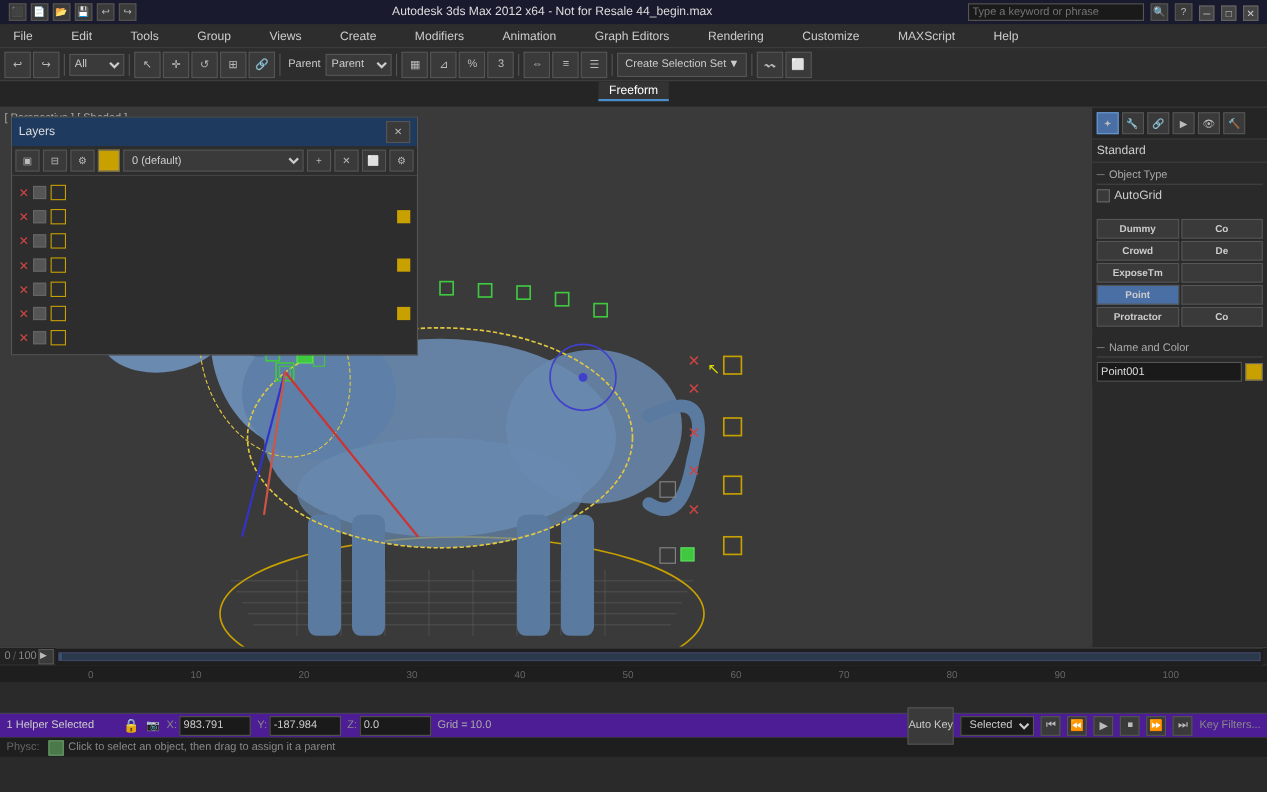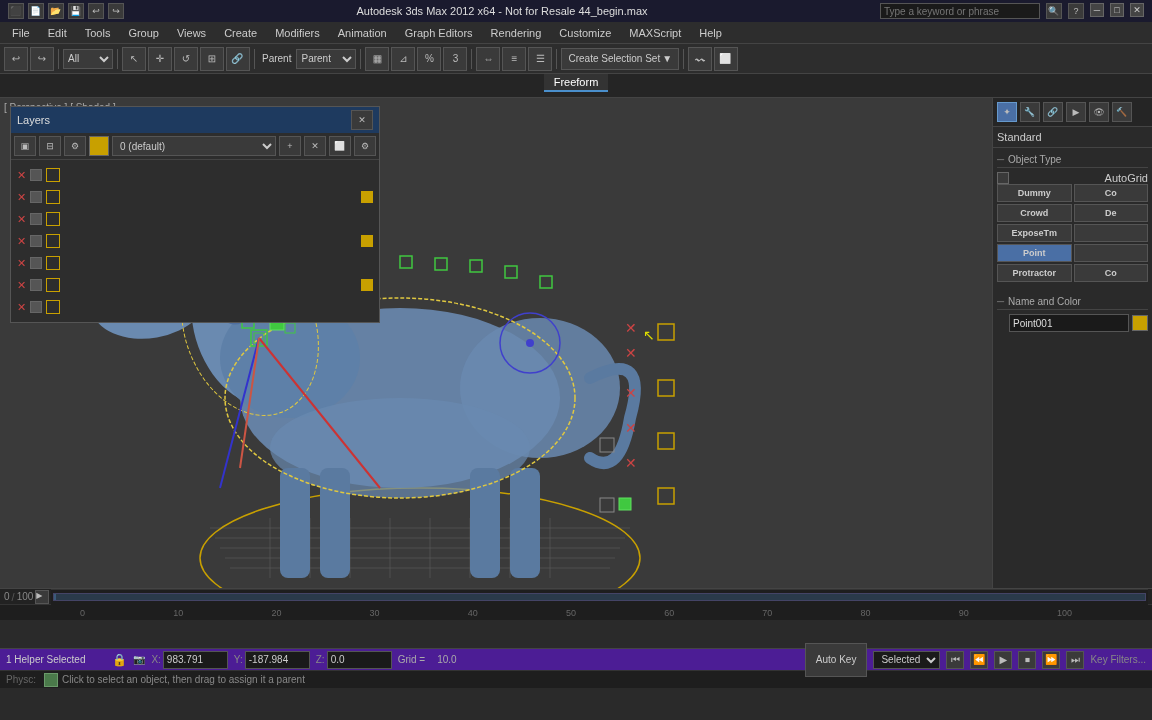--- a/index.html
+++ b/index.html
@@ -19,21 +19,21 @@
       height: 22px;
       display: flex;
       align-items: center;
       justify-content: space-between;
       padding: 0 8px;
       color: #ccc;
       font-size: 11px;
     }
     #title-bar-left { display: flex; align-items: center; gap: 4px; }
     #title-bar-center { font-size: 11px; color: #ddd; }
-    #title-bar-right { display: flex; align-items: flex-start; gap: 6px; }
+    #title-bar-right { display: flex; align-items: flex-end; gap: 6px; }
     .title-btn {
       width: 14px; height: 14px;
       background: #444;
       border: 1px solid #666;
       display: inline-flex; align-items: center; justify-content: center;
       font-size: 9px; cursor: pointer; color: #ccc;
     }
     .toolbar-icon-small {
       width: 16px; height: 16px;
       background: #3a3a3a;
@@ -42,21 +42,21 @@
       font-size: 9px; color: #bbb;
     }
 
     
     #menu-bar {
       background: #2d2d2d;
       height: 22px;
       display: flex;
       align-items: center;
       padding: 0 4px;
-      gap: 2px;
+      gap: 19px;
       border-bottom: 1px solid #444;
     }
     .menu-item {
       padding: 2px 8px;
       color: #ccc;
       font-size: 11px;
       cursor: pointer;
     }
 
     
@@ -205,22 +205,21 @@
       font-size: 10px;
       padding: 2px 0;
       border-bottom: 1px solid #444;
       margin-bottom: 4px;
     }
     .section-collapse { cursor: pointer; color: #888; font-size: 10px; }
     .autogrid-row {
       display: flex;
       align-items: center;
       gap: 4px;
-      margin-bottom: 0;
-      justify-content: space-between;
+      margin-bottom: 15px;
     }
     .checkbox-small {
       width: 12px; height: 12px;
       background: #3a3a3a;
       border: 1px solid #666;
       display: flex; align-items: center; justify-content: center;
       font-size: 8px;
     }
     .obj-type-grid {
       display: grid;
@@ -368,26 +367,26 @@
     .coord-label { color: #888; font-size: 10px; }
     .coord-input {
       width: 65px; height: 18px;
       background: #1a1a1a;
       border: 1px solid #555;
       color: #ccc;
       font-size: 10px;
       padding: 0 3px;
     }
     .grid-field {
-      display: flex; align-items: center; gap: 12px;
+      display: flex; align-items: center; gap: 2px;
     }
     .status-text { color: #aaa; font-size: 10px; }
     .auto-key-btn {
       height: 34px;
-      padding: 0 10px;
+      padding: 0 0;
       background: #3a3a3a;
       border: 1px solid #555;
       color: #ccc;
       font-size: 10px;
       cursor: pointer;
     }
     .selected-dropdown {
       height: 18px;
       background: #1a1a1a;
       border: 1px solid #555;
@@ -718,21 +717,21 @@
         <div class="obj-type-btn">Co</div>
       </div>
     </div>
 
     <div id="name-color-section">
       <div class="section-header">
         <span class="section-collapse">─</span>
         <span>Name and Color</span>
       </div>
       <div style="display:flex;align-items:center;gap:3px;">
-        <input type="text" class="name-input" style="flex: 1 1 0%; margin-left: 12px;" value="Point001">
+        <input type="text" class="name-input" style="flex: 1 1 0%;" value="Point001">
         <div style="width:16px;height:16px;background:#c8a000;border:1px solid #666;"></div>
       </div>
     </div>
   </div>
 </div>
 
 <div id="timeline-area">
   <span style="color:#888;font-size:10px;">0</span>
   <span style="color:#555;">/</span>
   <span style="color:#888;font-size:10px;">100</span>

